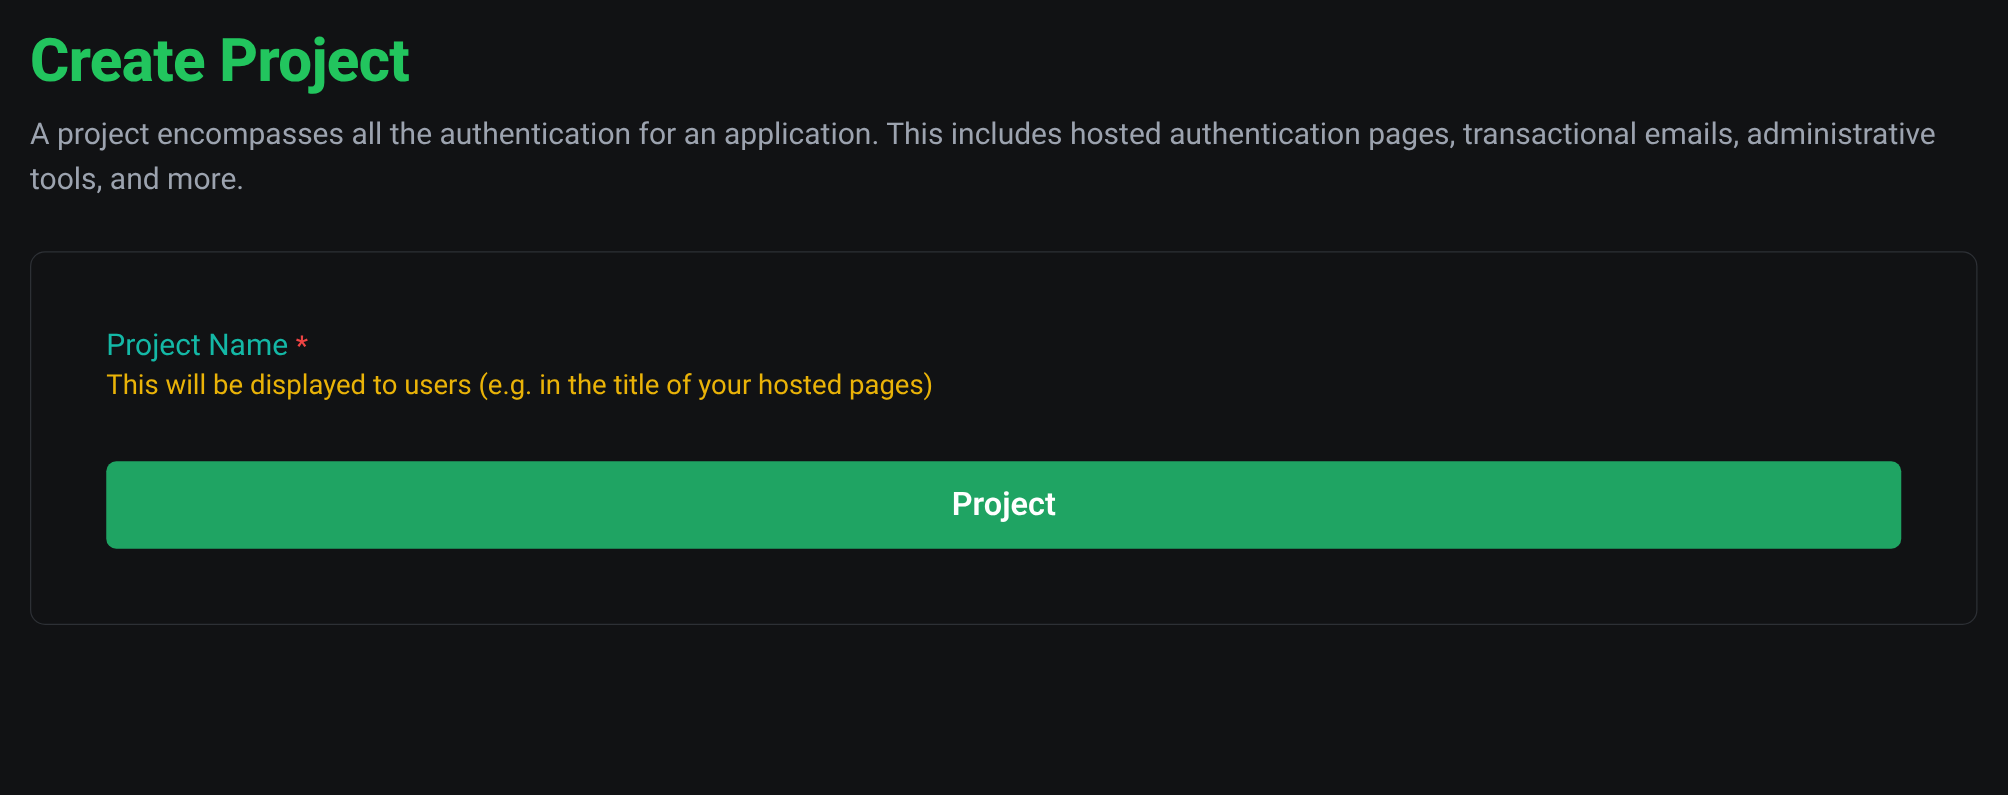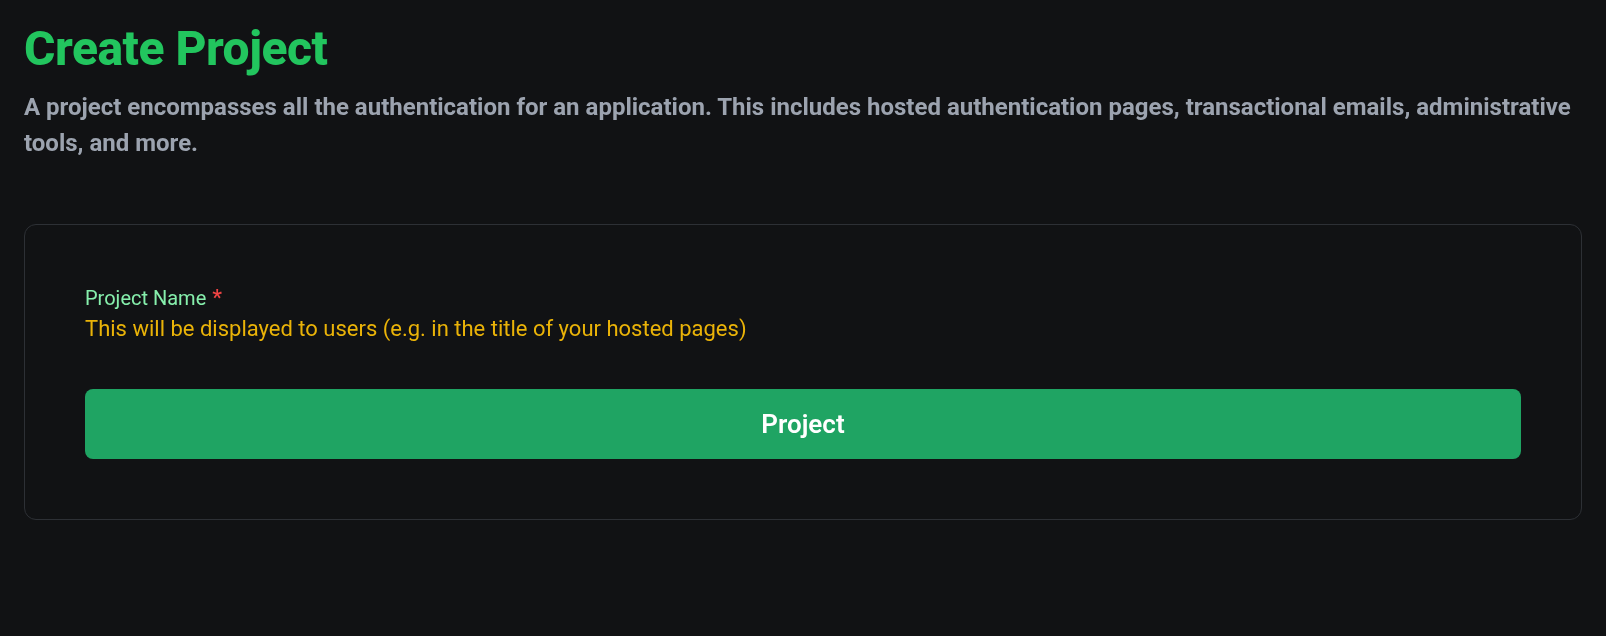--- a/index.html
+++ b/index.html
@@ -20,45 +20,45 @@
     .page-title {
       font-size: 48px;
       font-weight: 800;
       color: #22c55e;
       letter-spacing: -0.5px;
       margin-bottom: 12px;
     }
 
     .page-subtitle {
       font-size: 24px;
-      font-weight: 700;
+      font-weight: 400;
       color: #9ca3af;
       line-height: 1.5;
-      margin-bottom: 63px;
+      margin-bottom: 40px;
       max-width: 1560px;
     }
 
     .form-card {
       border: 1px solid #2d3035;
       border-radius: 12px;
       padding: 60px;
       background-color: transparent;
     }
 
     .field-label-row {
       display: flex;
       align-items: baseline;
       gap: 6px;
       margin-bottom: 6px;
     }
 
     .field-label {
-      font-size: 20px;
+      font-size: 24px;
       font-weight: 400;
-      color: #86efac;
+      color: #14b8a6;
     }
 
     .required-asterisk {
       color: #ef4444;
       font-size: 22px;
       font-weight: 500;
     }
 
     .field-help {
       font-size: 22px;

